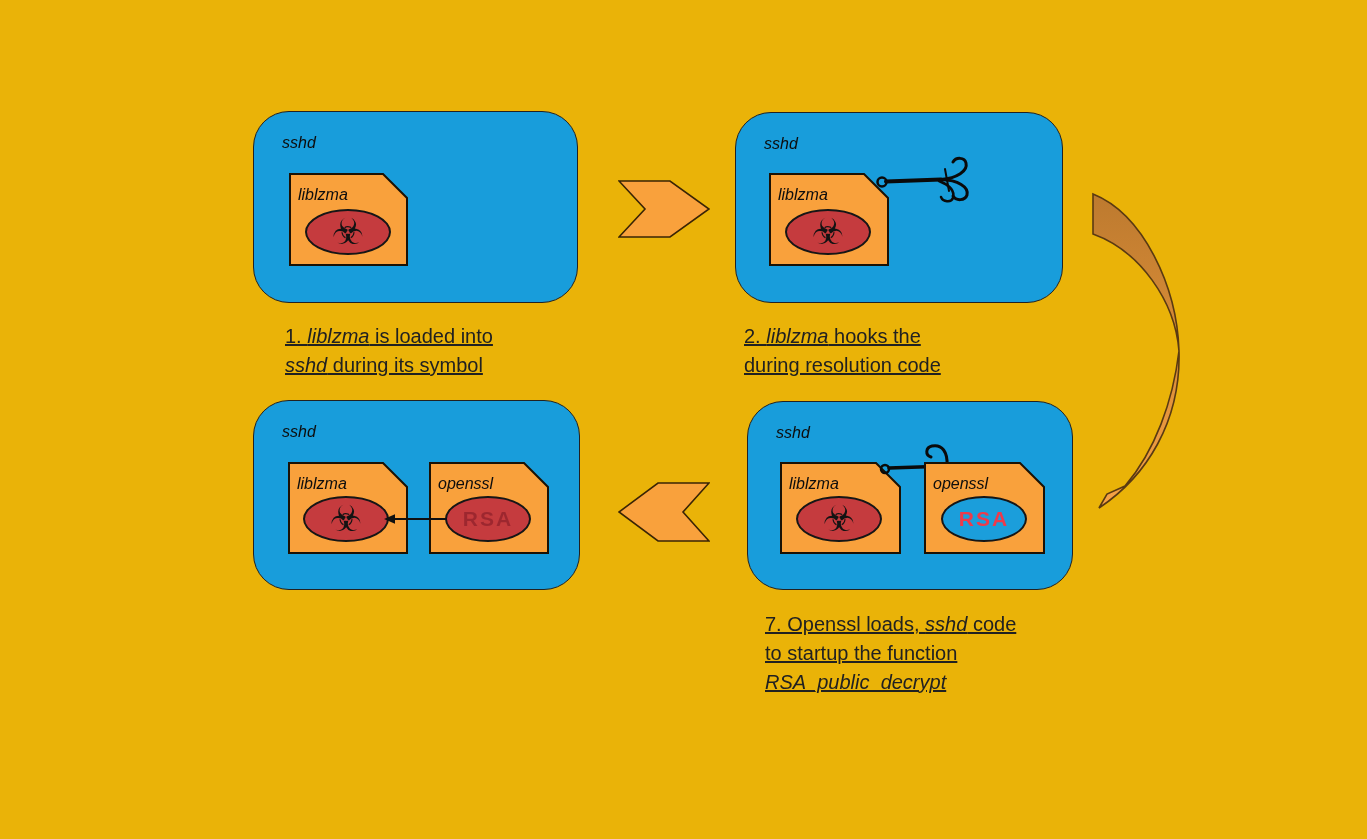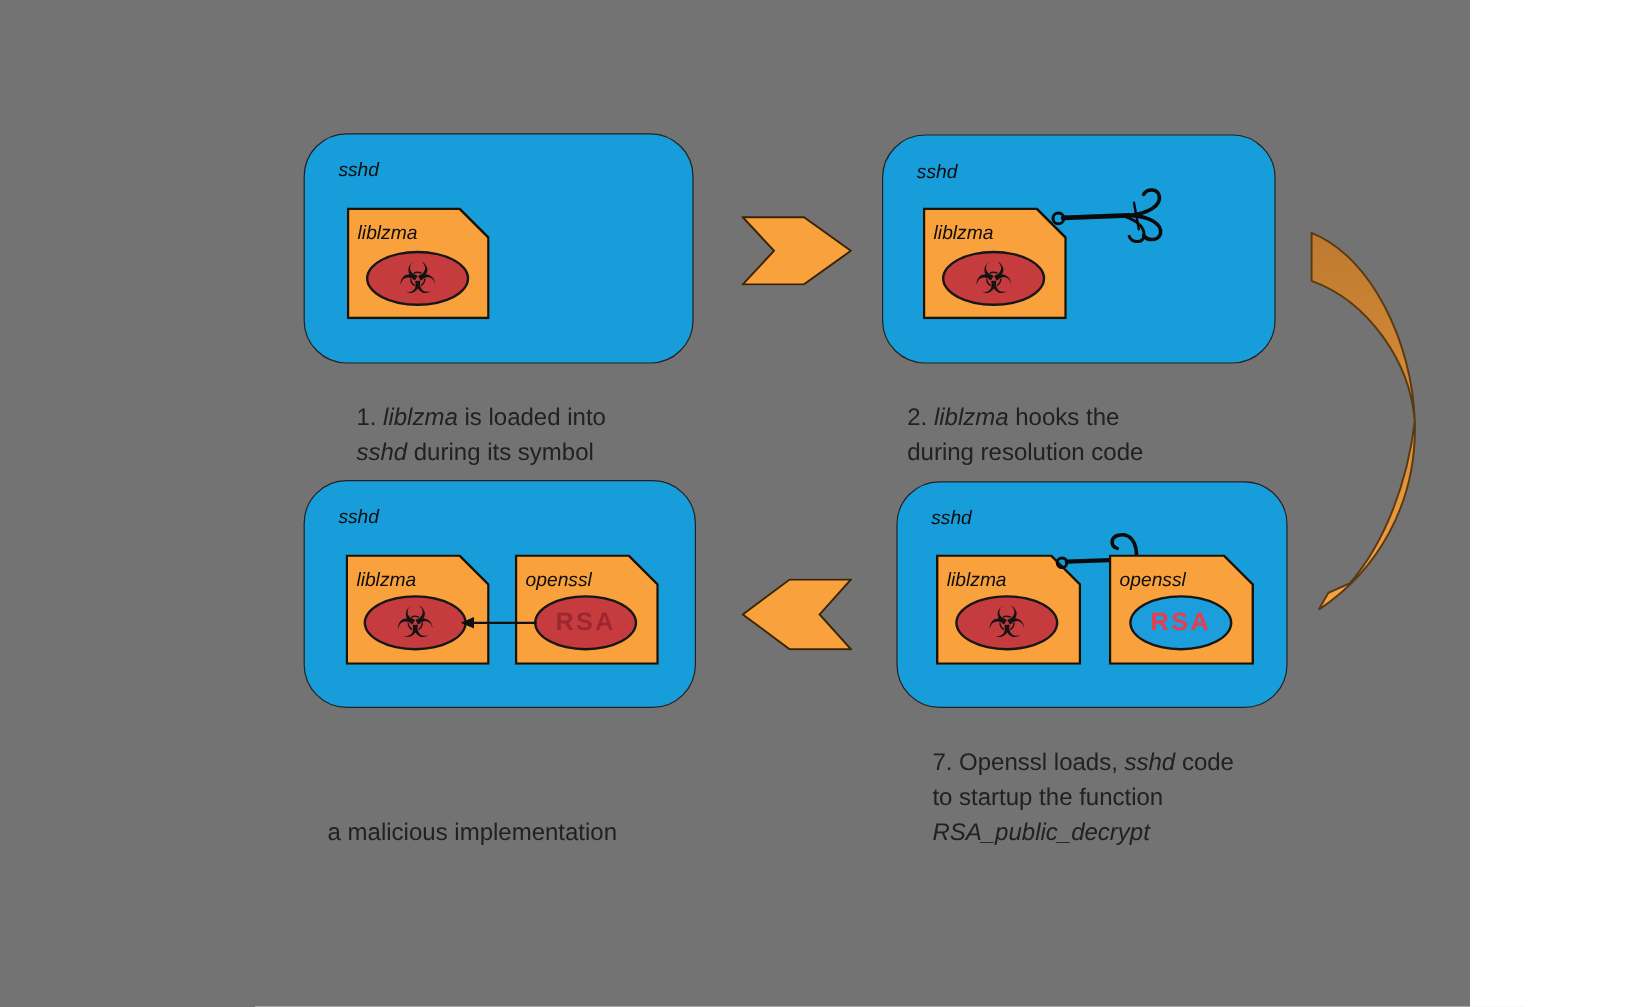--- a/index.html
+++ b/index.html
@@ -1,20 +1,19 @@
 <!DOCTYPE html>
 <html><head>
 <meta charset="utf-8">
 <title>Diagram</title>
 <style>
   html,body{margin:0;padding:0;background:#ffffff;}
   .canvas{
-    position:relative;width:1189px;height:839px;background:#737373;overflow:hidden;
+    position:relative;width:1367px;height:839px;background:#eab308;overflow:hidden;
     font-family:"Liberation Sans","DejaVu Sans",sans-serif;
-    padding-left:36px;
   }
   .panel{
     position:absolute;background:#189ddb;border:1.5px solid #222222;border-radius:36px;
     box-sizing:border-box;
   }
   .proc-label{
     position:absolute;left:28px;top:22px;font-style:italic;font-size:16px;color:#0d0d0d;
   }
   .file{position:absolute;}
   .file svg.file-shape{position:absolute;left:0;top:0;}
@@ -26,21 +25,21 @@
     border:2px solid #161616;box-sizing:border-box;
     display:flex;align-items:center;justify-content:center;
   }
   .badge.bio{background:#c53b3e;}
   .badge.bio span{font-size:36px;line-height:1;color:#131313;}
   .badge.rsa-blue{background:#1b9edb;}
   .badge.rsa-blue span{font-weight:700;font-size:21px;letter-spacing:2px;color:#ee3a4a;}
   .badge.rsa-faded{background:#c53b3e;}
   .badge.rsa-faded span{font-weight:700;font-size:21px;letter-spacing:2px;color:#7e1824;opacity:.55;}
   .caption{
-    position:absolute;margin:12px;font-size:20px;line-height:29px;color:#212121;
+    position:absolute;margin:0;font-size:20px;line-height:29px;color:#212121;text-decoration:underline;
   }
   .caption .it{font-style:italic;}
   .arrow-svg{position:absolute;}
 </style>
 </head>
 <body>
 
 <div class="canvas">
 
   <section class="panel" style="left:253px;top:111px;width:325px;height:192px;">
@@ -168,21 +167,20 @@
   </p>
 
   <p class="caption" style="left:744px;top:322px;">
     <span>2. </span><span class="it">liblzma</span><span> hooks the</span><br>
     <span>during resolution code</span>
   </p>
 
   <p class="caption" style="left:261px;top:610px;">
     <br>
     <br>
-    <span>a malicious implementation</span>
   </p>
 
   <p class="caption" style="left:765px;top:610px;">
     <span>7. Openssl loads, </span><span class="it">sshd</span><span> code</span><br>
     <span>to startup the function</span><br>
     <span class="it">RSA_public_decrypt</span>
   </p>
 
 </div>
 

